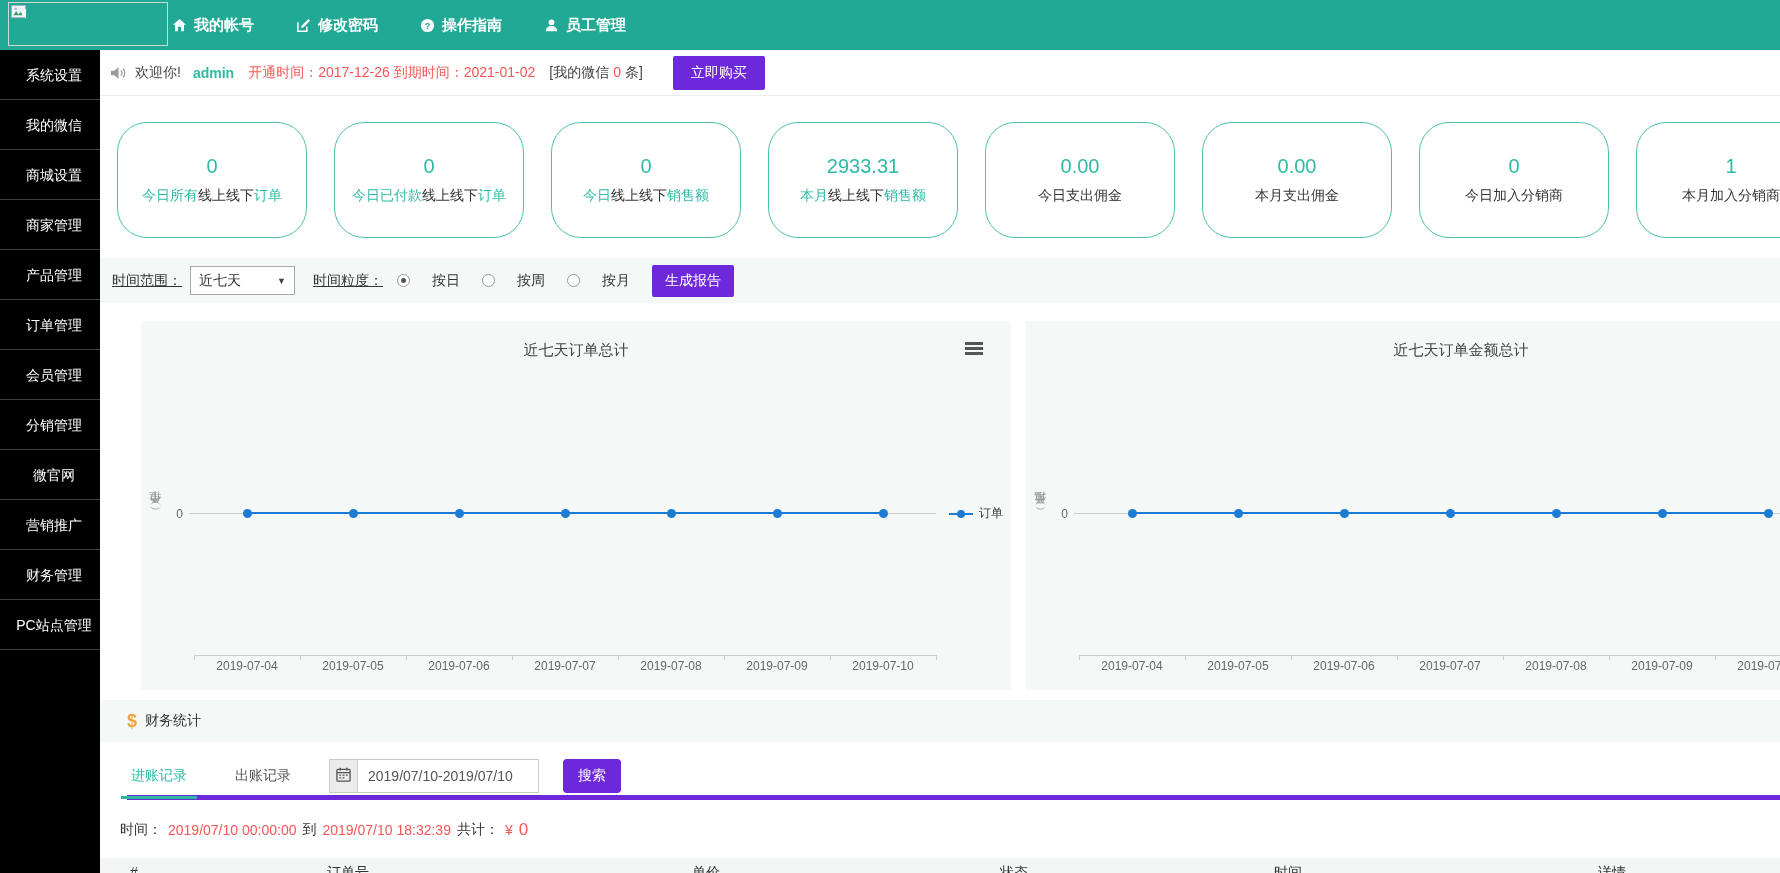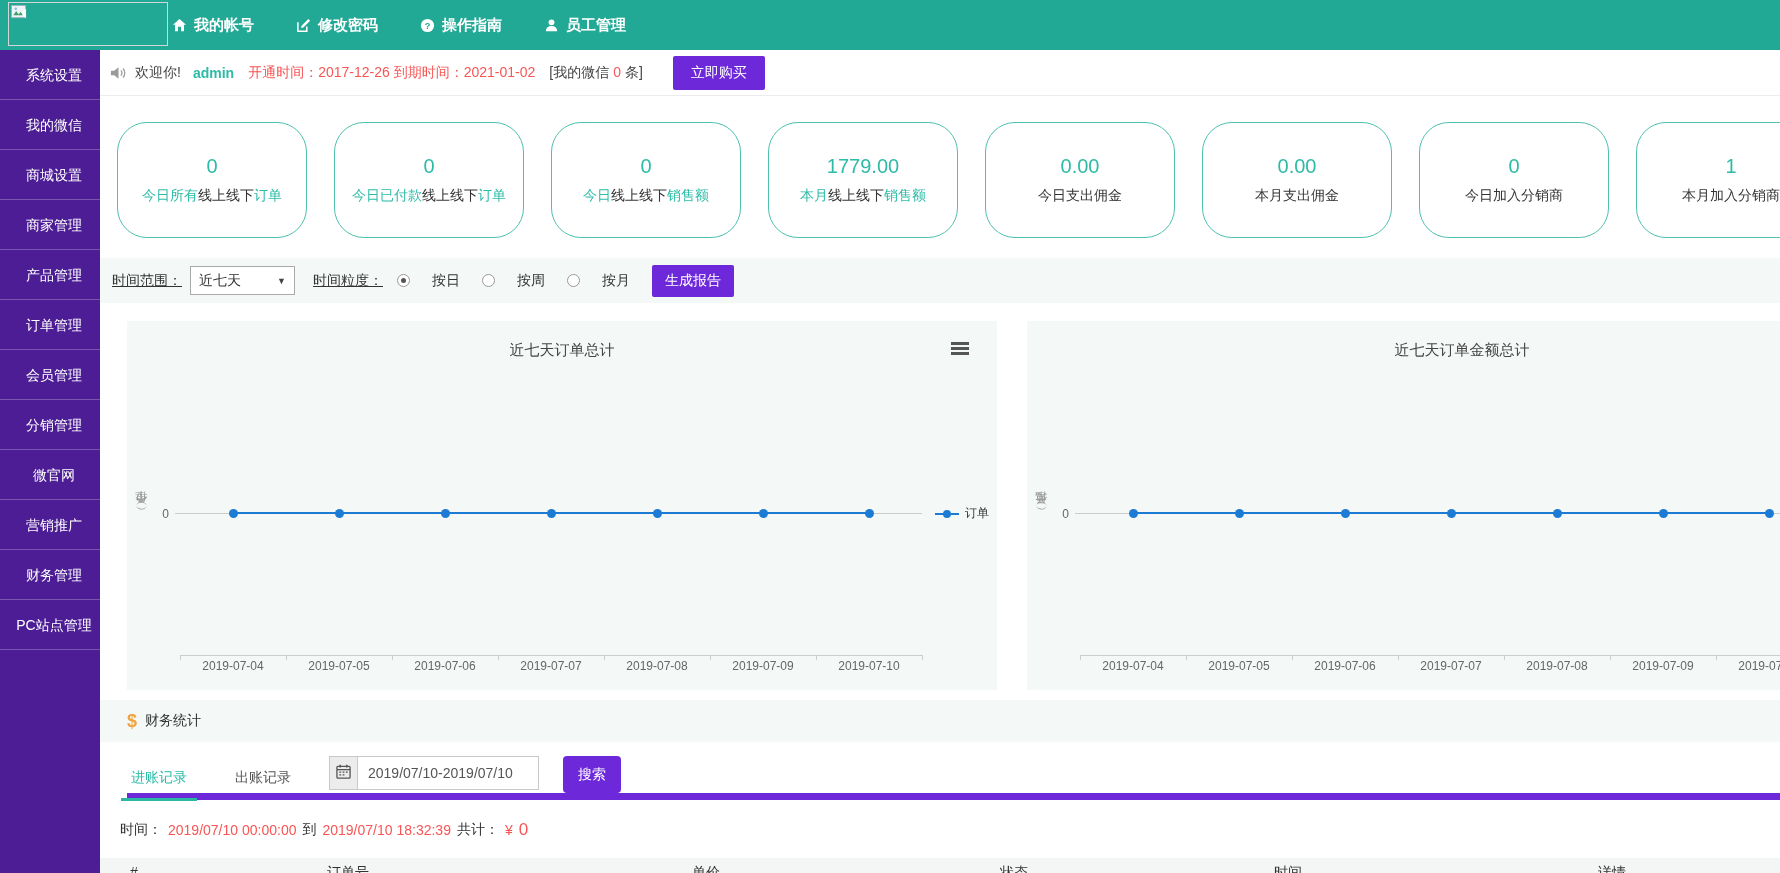--- a/index.html
+++ b/index.html
@@ -8,21 +8,21 @@
 
   
   .topbar { position:absolute; top:0; left:0; right:0; height:50px; background:#21a995; z-index:3; }
   .logo-box { position:absolute; left:8px; top:2px; width:160px; height:44px; border:1px solid #cfd8d5; }
   .logo-box .bimg { position:absolute; left:2px; top:2px; }
   .topnav { position:absolute; left:172px; top:0; height:50px; display:flex; align-items:center; gap:42px; }
   .nav-item { display:flex; align-items:center; gap:7px; color:#fff; font-size:15px; font-weight:bold; cursor:pointer; }
   .nav-item svg { display:block; }
 
   
-  .sidebar { position:absolute; left:0; top:50px; width:108px; bottom:0; background:#4c1d95; }
+  .sidebar { position:absolute; left:0; top:50px; width:108px; bottom:0; background:#000000; }
   .side-item { height:50px; line-height:50px; text-align:center; color:#fff; font-size:14px;
     border-bottom:1px solid rgba(255,255,255,0.25); cursor:pointer; }
 
   
   .main { position:absolute; left:100px; top:50px; right:0; bottom:0; background:#fff; overflow:hidden; }
 
   .welcome-bar { height:46px; border-bottom:1px solid #ececec; display:flex; align-items:center; padding-left:10px; }
   .welcome-bar .speaker { display:flex; margin-right:8px; }
   .w-greet { color:#444; }
   .w-user { color:#2dbba6; font-weight:bold; margin:0 14px 0 12px; }
@@ -50,21 +50,21 @@
   .sel-arrow { font-size:9px; color:#444; }
   .gran-label { margin-left:18px; }
   .radios { display:flex; gap:22px; margin-left:14px; }
   .radio-wrap { display:flex; align-items:center; gap:22px; cursor:pointer; color:#333; }
   .radio { width:13px; height:13px; border-radius:50%; border:1px solid #999; position:relative; background:#fff; }
   .radio.checked::after { content:''; position:absolute; left:3px; top:3px; right:3px; bottom:3px;
     border-radius:50%; background:#555; }
   .report-btn { margin-left:22px; padding:7px 13px; border-radius:2px; }
 
   
-  .charts { margin-top:18px; height:369px; display:flex; gap:30px; padding-left:27px; overflow:hidden; width:1680px; }
+  .charts { margin-top:18px; height:369px; display:flex; gap:15px; padding-left:41px; overflow:hidden; width:1680px; }
   .chart-panel { position:relative; flex:none; width:870px; height:369px; background:#f4f8f7; }
   .chart-title { position:absolute; top:20px; left:0; right:0; text-align:center; font-size:15px; color:#444; }
   .hamburger { position:absolute; top:21px; right:28px; width:18px; height:13px;
     border-top:3px solid #555; border-bottom:3px solid #555; cursor:pointer; }
   .hamburger::after { content:''; position:absolute; left:0; right:0; top:50%; margin-top:-1.5px; height:3px; background:#555; }
   .y-label { position:absolute; left:6px; top:192px; transform:translateY(-50%) rotate(180deg);
     writing-mode:vertical-rl; font-size:12px; color:#999; white-space:nowrap; }
   .y-tick { position:absolute; left:24px; top:186px; width:18px; text-align:right; font-size:12px; color:#666; }
   .zero-line { position:absolute; left:48px; width:747px; top:192px; height:1px; background:#ccc; }
   .series-line { position:absolute; top:191px; height:2px; }
@@ -75,22 +75,22 @@
   .legend { position:absolute; left:808px; top:184px; display:flex; align-items:center; gap:6px; cursor:pointer; }
   .legend-marker { display:inline-block; width:24px; height:2px; position:relative; }
   .legend-dot { position:absolute; width:8px; height:8px; border-radius:50%; left:8px; top:-3px; }
   .legend-text { font-size:12px; color:#333; }
 
   
   .finance-head { margin-top:10px; height:42px; background:#f4f8f7; display:flex; align-items:center; padding-left:27px; }
   .dollar { color:#f0a33f; font-size:18px; font-weight:bold; margin-right:8px; }
   .finance-title { color:#333; font-size:14px; }
 
-  .finance-tabs { margin:14px 0 0 27px; height:44px; display:flex; 
-    border-bottom:7px solid #6d28d9; margin-right:0; }
+  .finance-tabs { margin:14px 0 0 27px; height:44px; display:flex; align-items:center;
+    border-bottom:5px solid #6d28d9; margin-right:0; }
   .tab { height:44px; display:flex; align-items:center; padding:0 4px; color:#555; cursor:pointer; position:relative; }
   .tab.active { color:#2dbba6; }
   .tab.active::after { content:''; position:absolute; left:-6px; right:-6px; bottom:-1px; height:3px; background:#2bb8a2; }
   .tab + .tab { margin-left:40px; }
   .cal-btn { margin-left:34px; width:28px; height:34px; background:#ececec; border:1px solid #c9c9c9;
     border-right:none; display:flex; align-items:center; justify-content:center; cursor:pointer; }
   .date-input { width:182px; height:34px; border:1px solid #c9c9c9; font-size:14px; color:#555;
     padding:0 10px; font-family:inherit; background:#fff; }
   .search-btn { margin-left:24px; padding:8px 15px; border-radius:4px; }
 
@@ -195,21 +195,21 @@
       </div>
       <div class="stat-card">
         <div class="stat-value">0</div>
         <div class="stat-label"><span class="teal">今日已付款</span><span class="dark">线上线下</span><span class="teal">订单</span></div>
       </div>
       <div class="stat-card">
         <div class="stat-value">0</div>
         <div class="stat-label"><span class="teal">今日</span><span class="dark">线上线下</span><span class="teal">销售额</span></div>
       </div>
       <div class="stat-card">
-        <div class="stat-value">1779.00</div>
+        <div class="stat-value">2933.31</div>
         <div class="stat-label"><span class="teal">本月</span><span class="dark">线上线下</span><span class="teal">销售额</span></div>
       </div>
       <div class="stat-card">
         <div class="stat-value">0.00</div>
         <div class="stat-label"><span class="dark">今日支出佣金</span></div>
       </div>
       <div class="stat-card">
         <div class="stat-value">0.00</div>
         <div class="stat-label"><span class="dark">本月支出佣金</span></div>
       </div>

